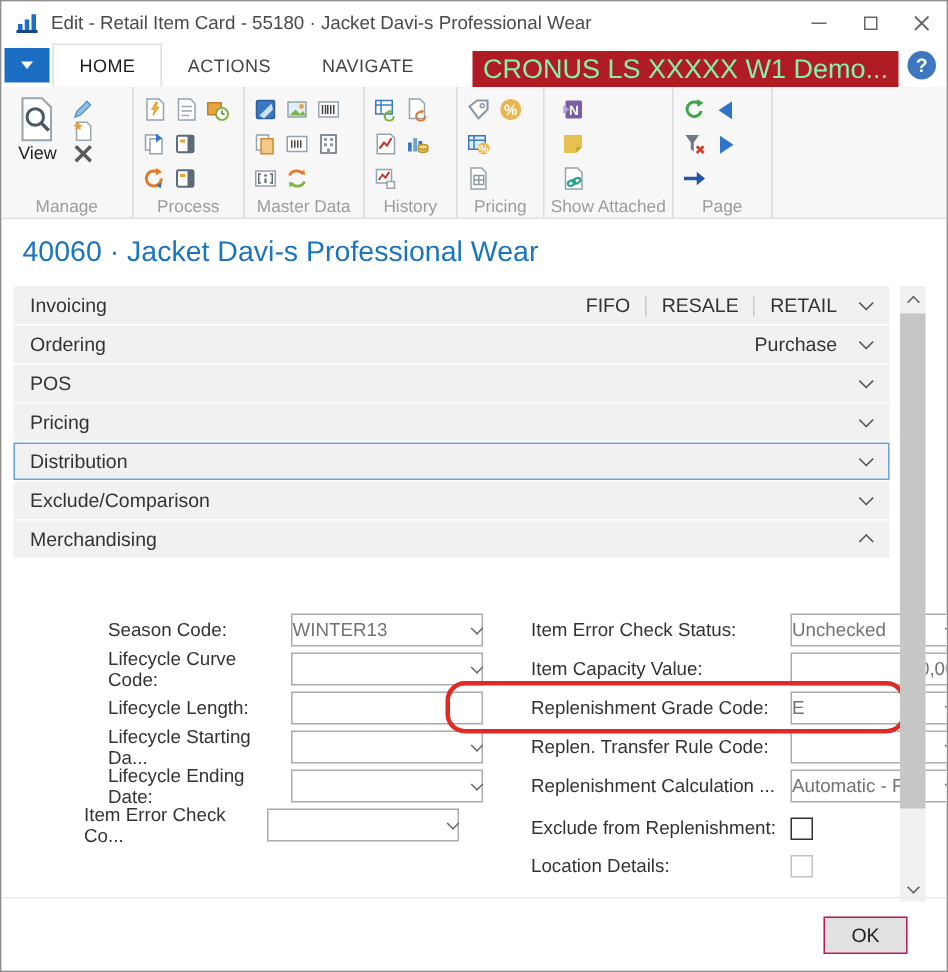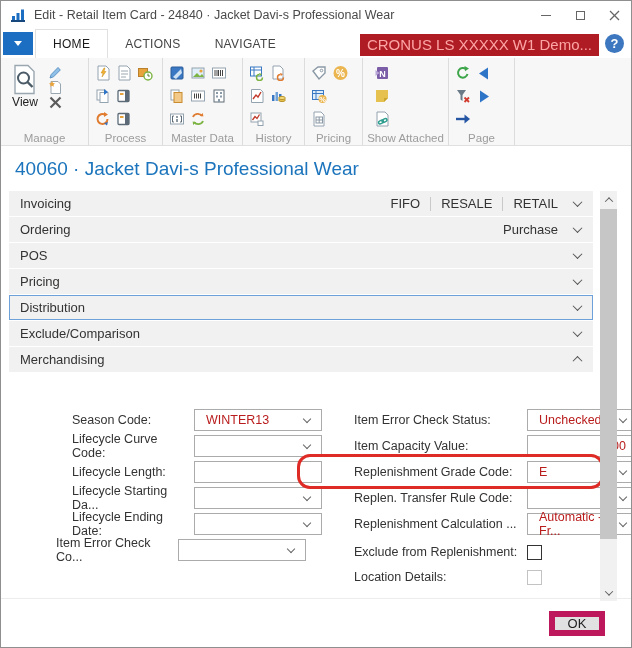--- a/index.html
+++ b/index.html
@@ -13,21 +13,21 @@
   .wbtn { width:34px; height:100%; display:flex; align-items:center; justify-content:center; }
   .glyph-min { width:10px; height:0; border-top:1px solid #666; }
   .glyph-max { width:9px; height:9px; border:1px solid #666; }
 
   
   .tabrow { position:absolute; top:28px; left:0; right:0; height:29px; background:#fff; display:flex; align-items:stretch; }
   .appbtn { width:30px; height:23px; margin:3px 2px 0 2px; background:#1b6ec2; display:flex; align-items:center; justify-content:center; }
   .appbtn .tri { width:0; height:0; border:4px solid transparent; border-top:5px solid #fff; margin-top:4px; }
   .rtab { padding:14px 17px; display:flex; align-items:center; font-size:12px; color:#444; letter-spacing:.3px; }
   .rtab.active { background:#fff; border:1px solid #e0e0e0; border-bottom:none; color:#1a1a1a; }
-  .badge { position:absolute; right:32px; top:5px; background:#af1c24; color:#fca5a5; font-size:15px; padding:2px 7px 3px; }
+  .badge { position:absolute; right:32px; top:5px; background:#af1c24; color:#86efac; font-size:18px; padding:2px 7px 3px; }
   .helpbtn { position:absolute; right:7px; top:5px; width:19px; height:19px; border-radius:50%; background:#3c77bf; color:#fff; font-size:13px; font-weight:bold; display:flex; align-items:center; justify-content:center; }
 
   
   .ribbon { position:absolute; top:57px; left:0; right:0; height:88px; background:#f7f7f7; border-bottom:1px solid #e0e0e0; display:flex; }
   .group { position:relative; border-right:1px solid #dcdcdc; padding:5px 5px 16px 5px; }
   .group-label { position:absolute; bottom:1px; left:0; right:0; text-align:center; font-size:11.5px; color:#9c9c9c; white-space:nowrap; }
   .igrid { display:grid; gap:3px 3px; justify-items:center; align-items:center; }
   .igrid.c3 { grid-template-columns:repeat(3,18px); grid-auto-rows:20px; }
   .igrid.c2 { grid-template-columns:repeat(2,18px); grid-auto-rows:20px; }
   .igrid.c1 { grid-template-columns:18px; grid-auto-rows:20px; }
@@ -44,51 +44,51 @@
   .ft-name { flex:1; }
   .ft-vals { display:flex; align-items:center; margin-right:16px; font-size:13px; color:#333; }
   .sep { width:1px; height:14px; background:#c9c9c9; margin:0 10px; }
   .cv { width:7px; height:7px; border-right:1.6px solid #555; border-bottom:1.6px solid #555; }
   .cv.down { transform:rotate(45deg) translate(-1px,-1px); }
   .cv.up { transform:rotate(-135deg) translate(-1px,-1px); }
 
   
   .frow { position:absolute; height:26px; display:flex; align-items:center; }
   .flabel { font-size:12.5px; color:#333;margin-left:43px; }
-  .sel, .txt { background:#fff; border:1px solid #ababab; height:22px; display:flex; align-items:center; padding:0 11px; font-size:12.5px; color:#b91c1c; }
+  .sel, .txt { background:#fff; border:1px solid #ababab; height:22px; display:flex; align-items:center; padding:0 0; font-size:12.5px; color:#737373; }
   .sel { justify-content:space-between; }
   .cv-s { width:6px; height:6px; border-right:1.5px solid #666; border-bottom:1.5px solid #666; transform:rotate(45deg); margin-top:-3px; flex:none; }
   .txt.num { justify-content:flex-end; }
   .cb { width:15px; height:15px; border:1px solid #333; background:#fff; }
   .cb.disabled { border-color:#c3c3c3; }
   .annotation { position:absolute; left:296px; top:307px; width:307px; height:35px; border:3px solid #de2b26; border-radius:13px; pointer-events:none; }
 
   
   .vscroll { position:absolute; top:44px; right:14px; width:17px; height:410px; background:#f1f1f1; }
   .sbtn { position:absolute; left:0; width:17px; height:17px; display:flex; align-items:center; justify-content:center; background:#f1f1f1; }
   .sbtn .cv { width:6px; height:6px; border-color:#606060; border-width:1.5px; }
   .sthumb { position:absolute; left:0; top:18px; width:17px; height:330px; background:#c6c6c6; }
 
   
   .footer-sep { position:absolute; left:0; right:0; bottom:48px; border-top:1px solid #ececec; }
-  .okbtn { position:absolute; right:26px; bottom:11px; width:56px; height:25px; background:#e1e1e1; border:6px solid #be185d; font-size:13px; color:#222; display:flex; align-items:center; justify-content:center; }
+  .okbtn { position:absolute; right:26px; bottom:11px; width:56px; height:25px; background:#e1e1e1; border:1px solid #be185d; font-size:13px; color:#222; display:flex; align-items:center; justify-content:center; }
 </style>
 </head>
 <body>
 
 <div class="window">
 
   <div class="titlebar">
     <svg width="16" height="16">
       <rect x="1" y="13" width="14" height="2" fill="#17487d"></rect>
       <rect x="2" y="9" width="3" height="4" fill="#1b6ec2"></rect>
       <rect x="6.5" y="6" width="3" height="7" fill="#1b6ec2"></rect>
       <rect x="11" y="2.5" width="3" height="10.5" fill="#1b6ec2"></rect>
     </svg>
-    <span class="ttl">Edit - Retail Item Card - 24840 · Jacket Davi-s Professional Wear</span>
+    <span class="ttl">Edit - Retail Item Card - 55180 · Jacket Davi-s Professional Wear</span>
     <div class="wctrls">
       <div class="wbtn">
           <span class="glyph-min"></span>
         </div>
       <div class="wbtn">
           <span class="glyph-max"></span>
         </div>
       <div class="wbtn">
         <svg width="11" height="11">
             <line x1="1" y1="1" x2="10" y2="10" stroke="#666" stroke-width="1.2"></line>

